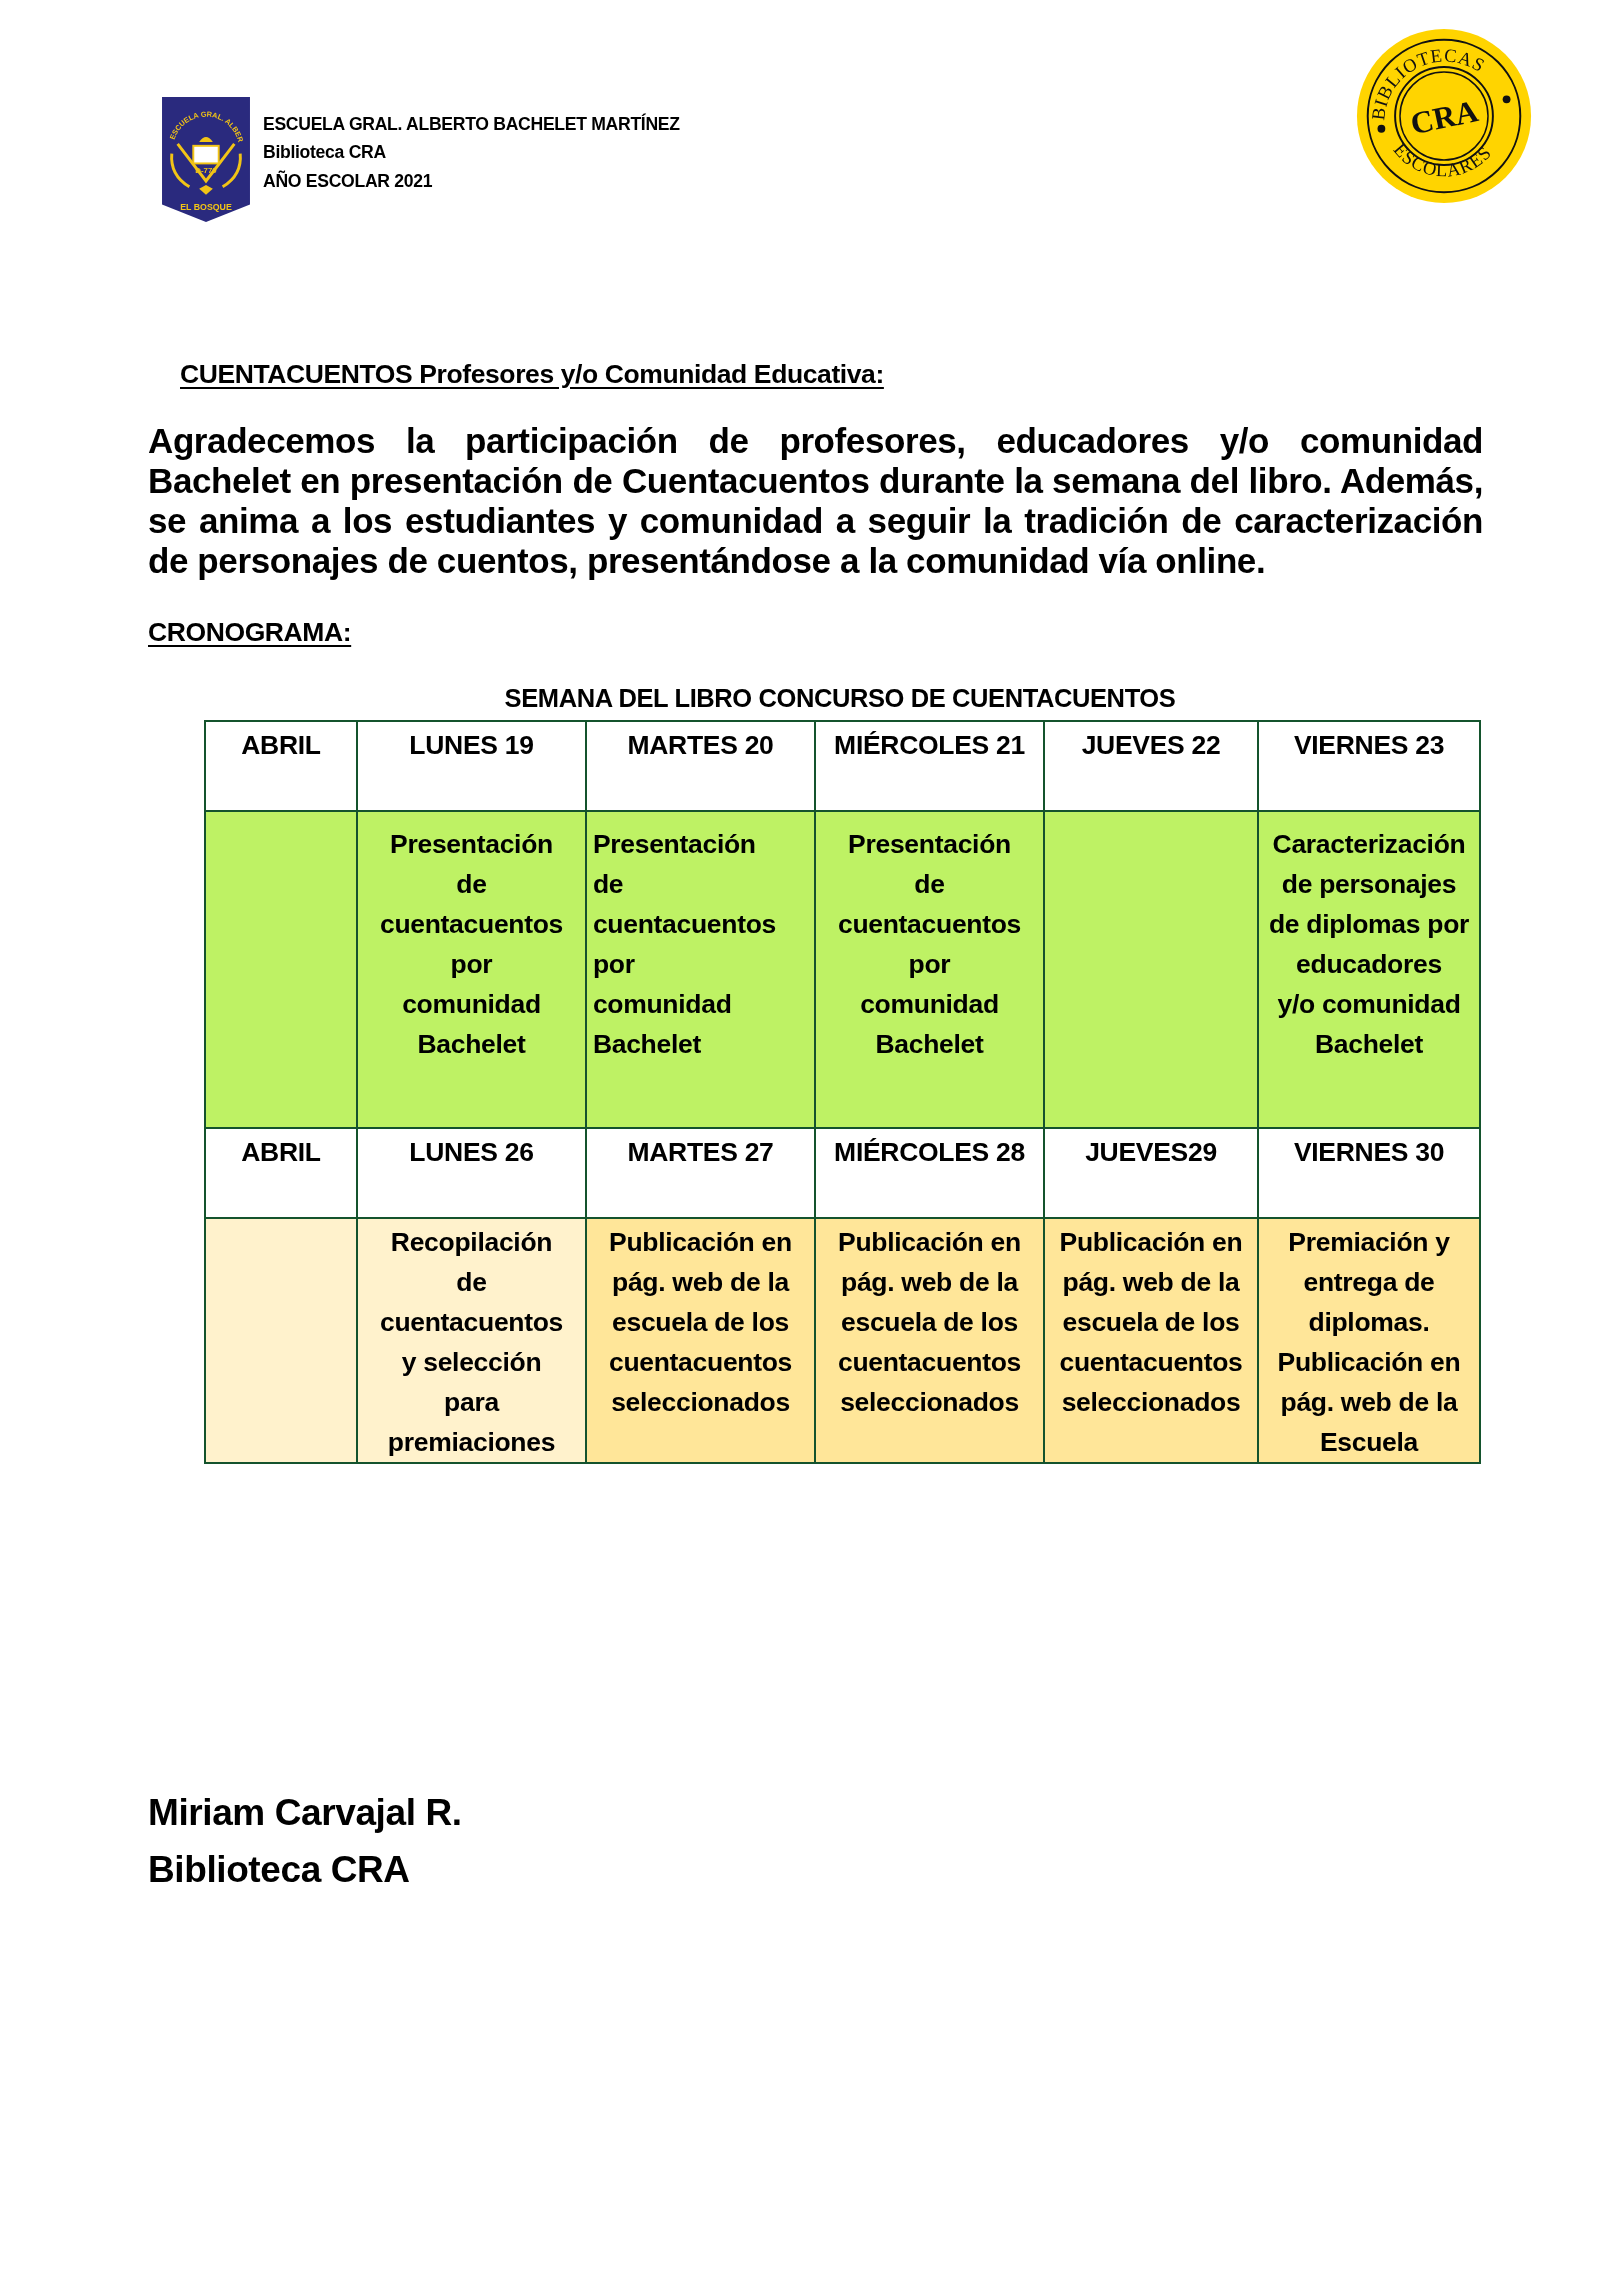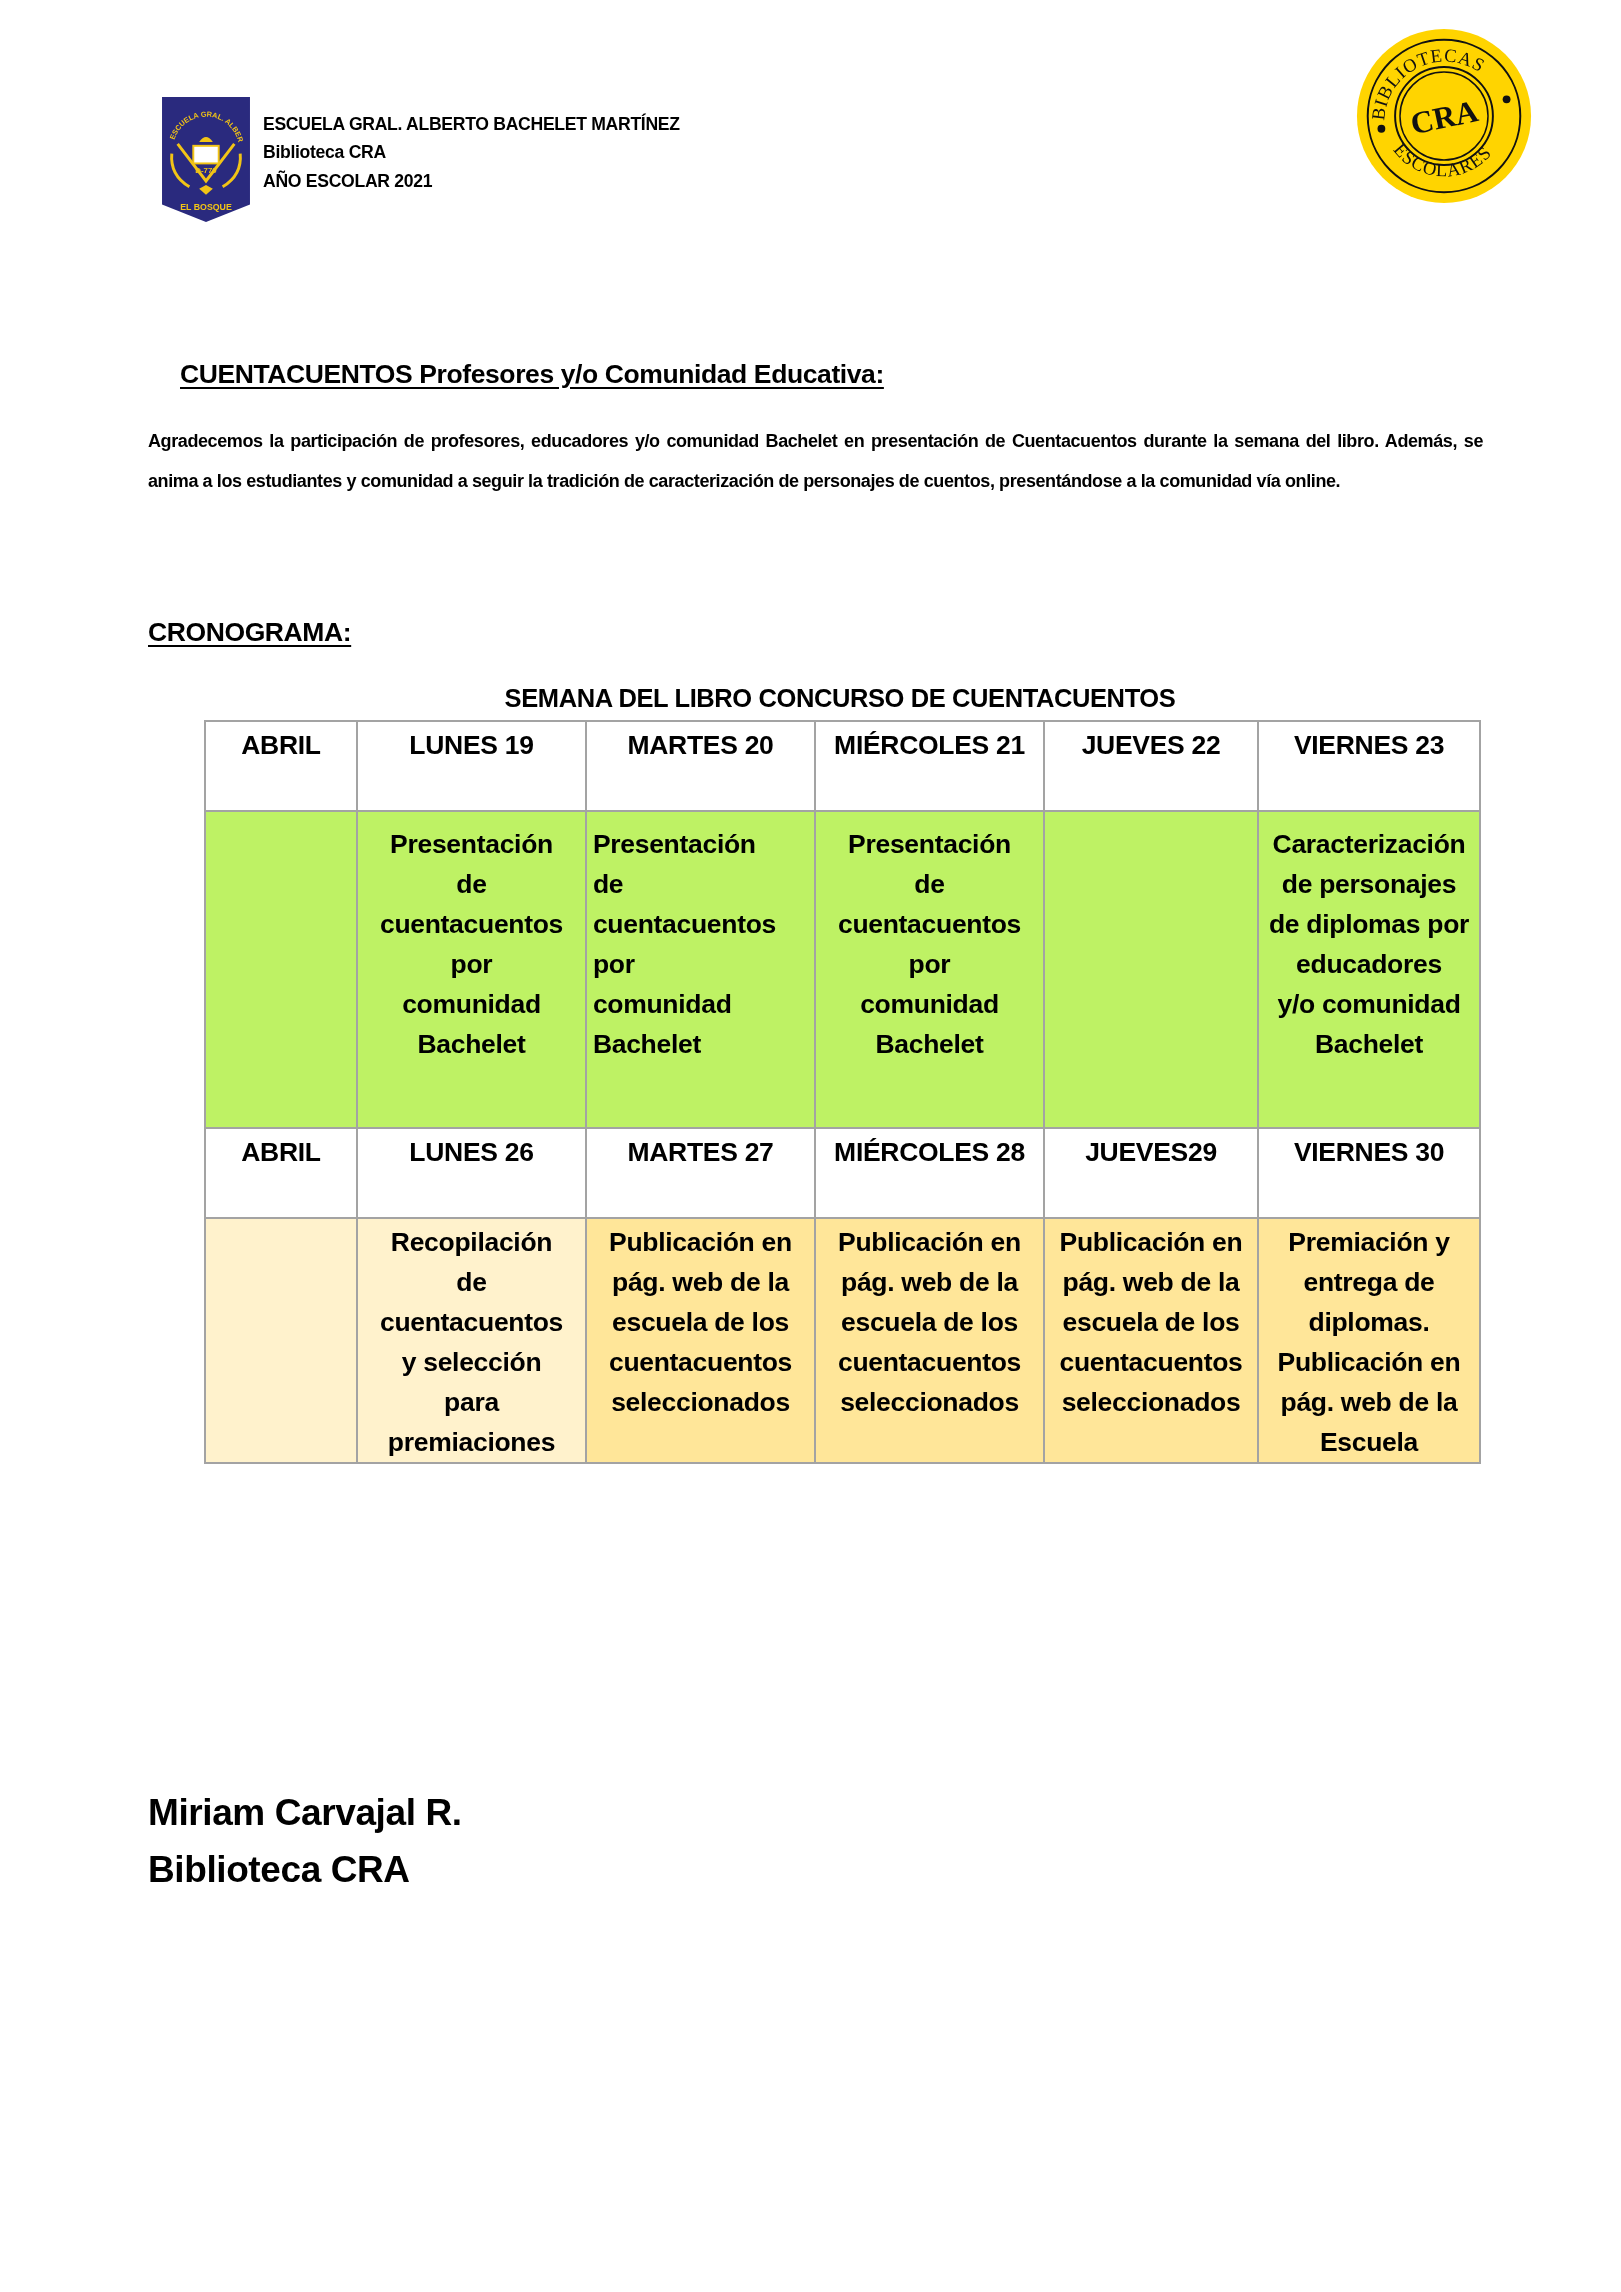--- a/index.html
+++ b/index.html
@@ -5,25 +5,25 @@
   html, body { margin:0; padding:0; background:#ffffff; }
   body { width:1621px; height:2293px; position:relative; overflow:hidden;
          font-family:"Liberation Sans", "DejaVu Sans", sans-serif; color:#000; }
   .abs { position:absolute; }
   
   #logo { left:160px; top:95px; width:92px; height:129px; }
   .hdr-line { position:absolute; left:263px; font-size:17.6px; font-weight:bold; white-space:nowrap; letter-spacing:-0.3px; }
   #seal { left:1355px; top:27.4px; width:178px; height:178px; }
   
   .heading { position:absolute; left:148px; font-size:26.5px; font-weight:bold; text-decoration:underline; text-underline-offset:3.9px; white-space:nowrap; letter-spacing:-0.4px; }
-  #intro { left:148px; top:421px; width:1335px; font-size:18px; font-weight:bold; line-height:40px; text-align:justify; letter-spacing:-0.4px; }
+  #intro { left:148px; top:421px; width:1335px; font-size:35px; font-weight:bold; line-height:40px; text-align:justify; letter-spacing:-0.4px; }
   #table-title { left:204px; top:684px; width:1272px; text-align:center; font-size:25.5px; font-weight:bold; letter-spacing:-0.4px; }
   
   #schedule { position:absolute; left:204px; top:720px; border-collapse:collapse; table-layout:fixed; }
-  #schedule td { border:2px solid #a3a3a3; padding:0 5.9px; vertical-align:top; font-weight:bold;
+  #schedule td { border:2px solid #14532d; padding:0 5.9px; vertical-align:top; font-weight:bold;
                  font-size:26.5px; line-height:40px; text-align:center; letter-spacing:-0.3px; }
   #schedule td.left { text-align:left; }
   #schedule tr.day-row td { background:#ffffff; height:85px; padding-top:2.9px; }
   #schedule tr.act-row-1 td { background:#bef264; height:303px; padding-top:12px; }
   #schedule tr.act-row-2 td { background:#FFF2CC; height:238px; padding-top:2.9px; }
   #schedule td.strong { background:#FFE699 !important;margin-top:24px; }
   .cell-line { display:block; }
   
   .sig { position:absolute; left:148px; font-size:37px; font-weight:bold; white-space:nowrap; letter-spacing:-0.4px; }
 </style>

